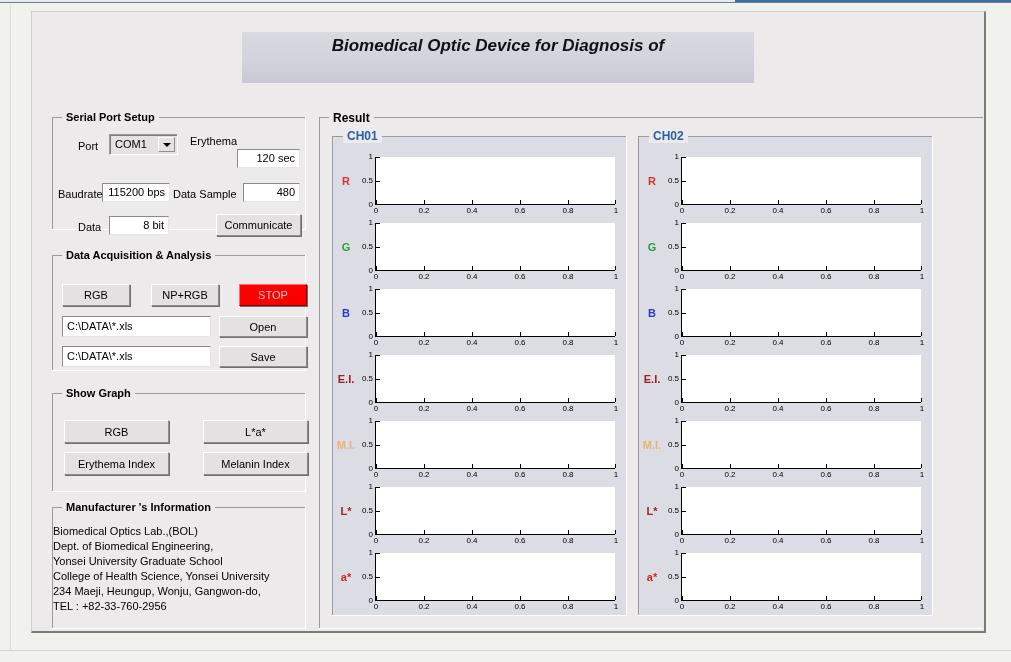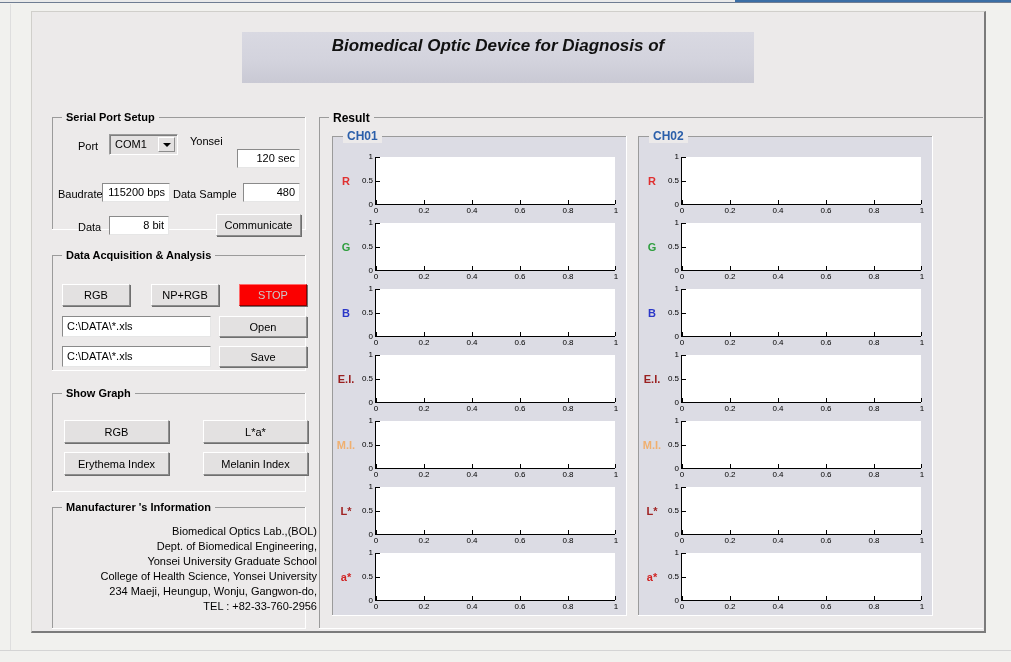--- a/index.html
+++ b/index.html
@@ -208,23 +208,23 @@
     content: "";
     width: 0; height: 0;
     border-left: 4px solid transparent;
     border-right: 4px solid transparent;
     border-top: 4px solid #000;
   }
 
   
   .info-text {
     position: absolute;
-    left: 12px;
+    left: 0;
     width: 100%;
-    text-align: right;
+    text-align: left;
     font-size: 11px;
     line-height: 15px;
     color: #000;
   }
   .info-text div { white-space: nowrap; }
 
   
   #grp-result { }
   #grp-result > .group-legend { font-size: 12px; }
   .ch-group {
@@ -325,21 +325,21 @@
 
   <div class="group" id="grp-serial" style="left:20px; top:105px; width:254px; height:113px;">
     <div class="group-legend">Serial Port Setup</div>
 
     <div class="lbl" style="left:25px; top:22px;">Port</div>
     <div class="combo" style="left:56px; top:16px; width:69px; height:21px;">
       <span>COM1</span>
       <span class="combo-arrow"></span>
     </div>
 
-    <div class="lbl" style="left:137px; top:17px;">Yonsei</div>
+    <div class="lbl" style="left:137px; top:17px;">Erythema</div>
     <div class="field" style="left:184px; top:31px; width:63px; height:19px;">120 sec</div>
 
     <div class="lbl" style="left:5px; top:70px;">Baudrate</div>
     <div class="field" style="left:49px; top:65px; width:68px; height:19px;">115200 bps</div>
 
     <div class="lbl" style="left:120px; top:70px;">Data Sample</div>
     <div class="field" style="left:190px; top:65px; width:57px; height:19px;">480</div>
 
     <div class="lbl" style="left:25px; top:103px;">Data</div>
     <div class="field" style="left:56px; top:98px; width:60px; height:19px;">8 bit</div>

